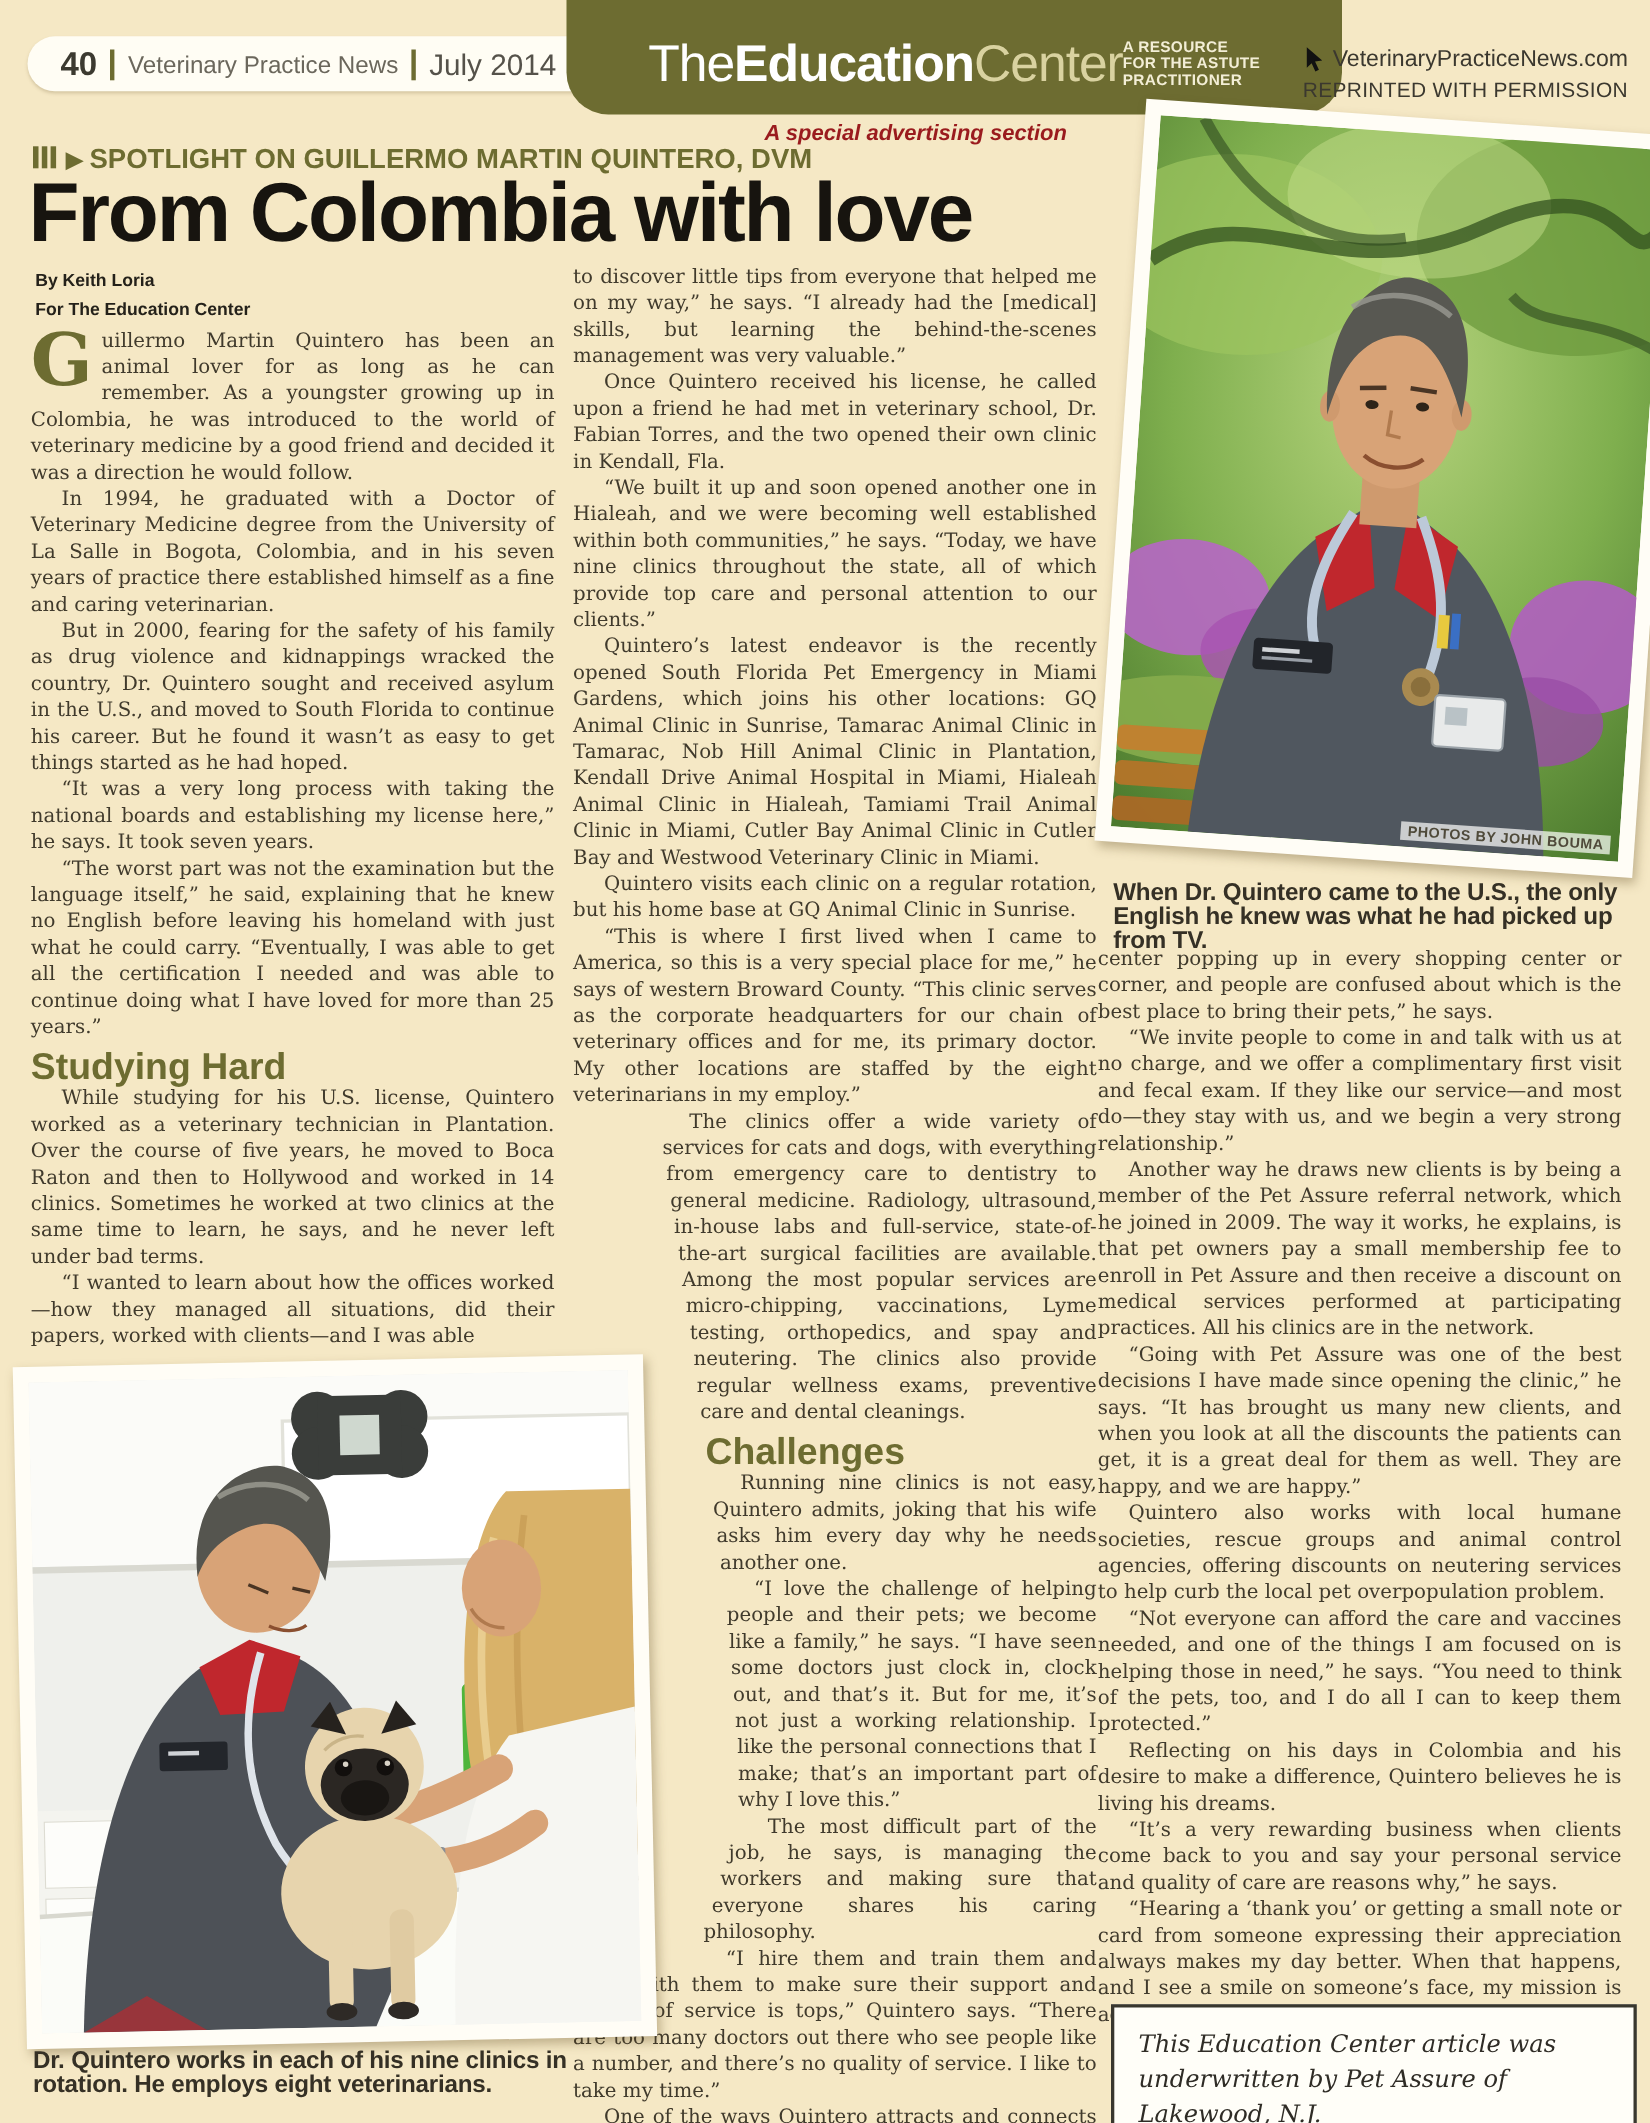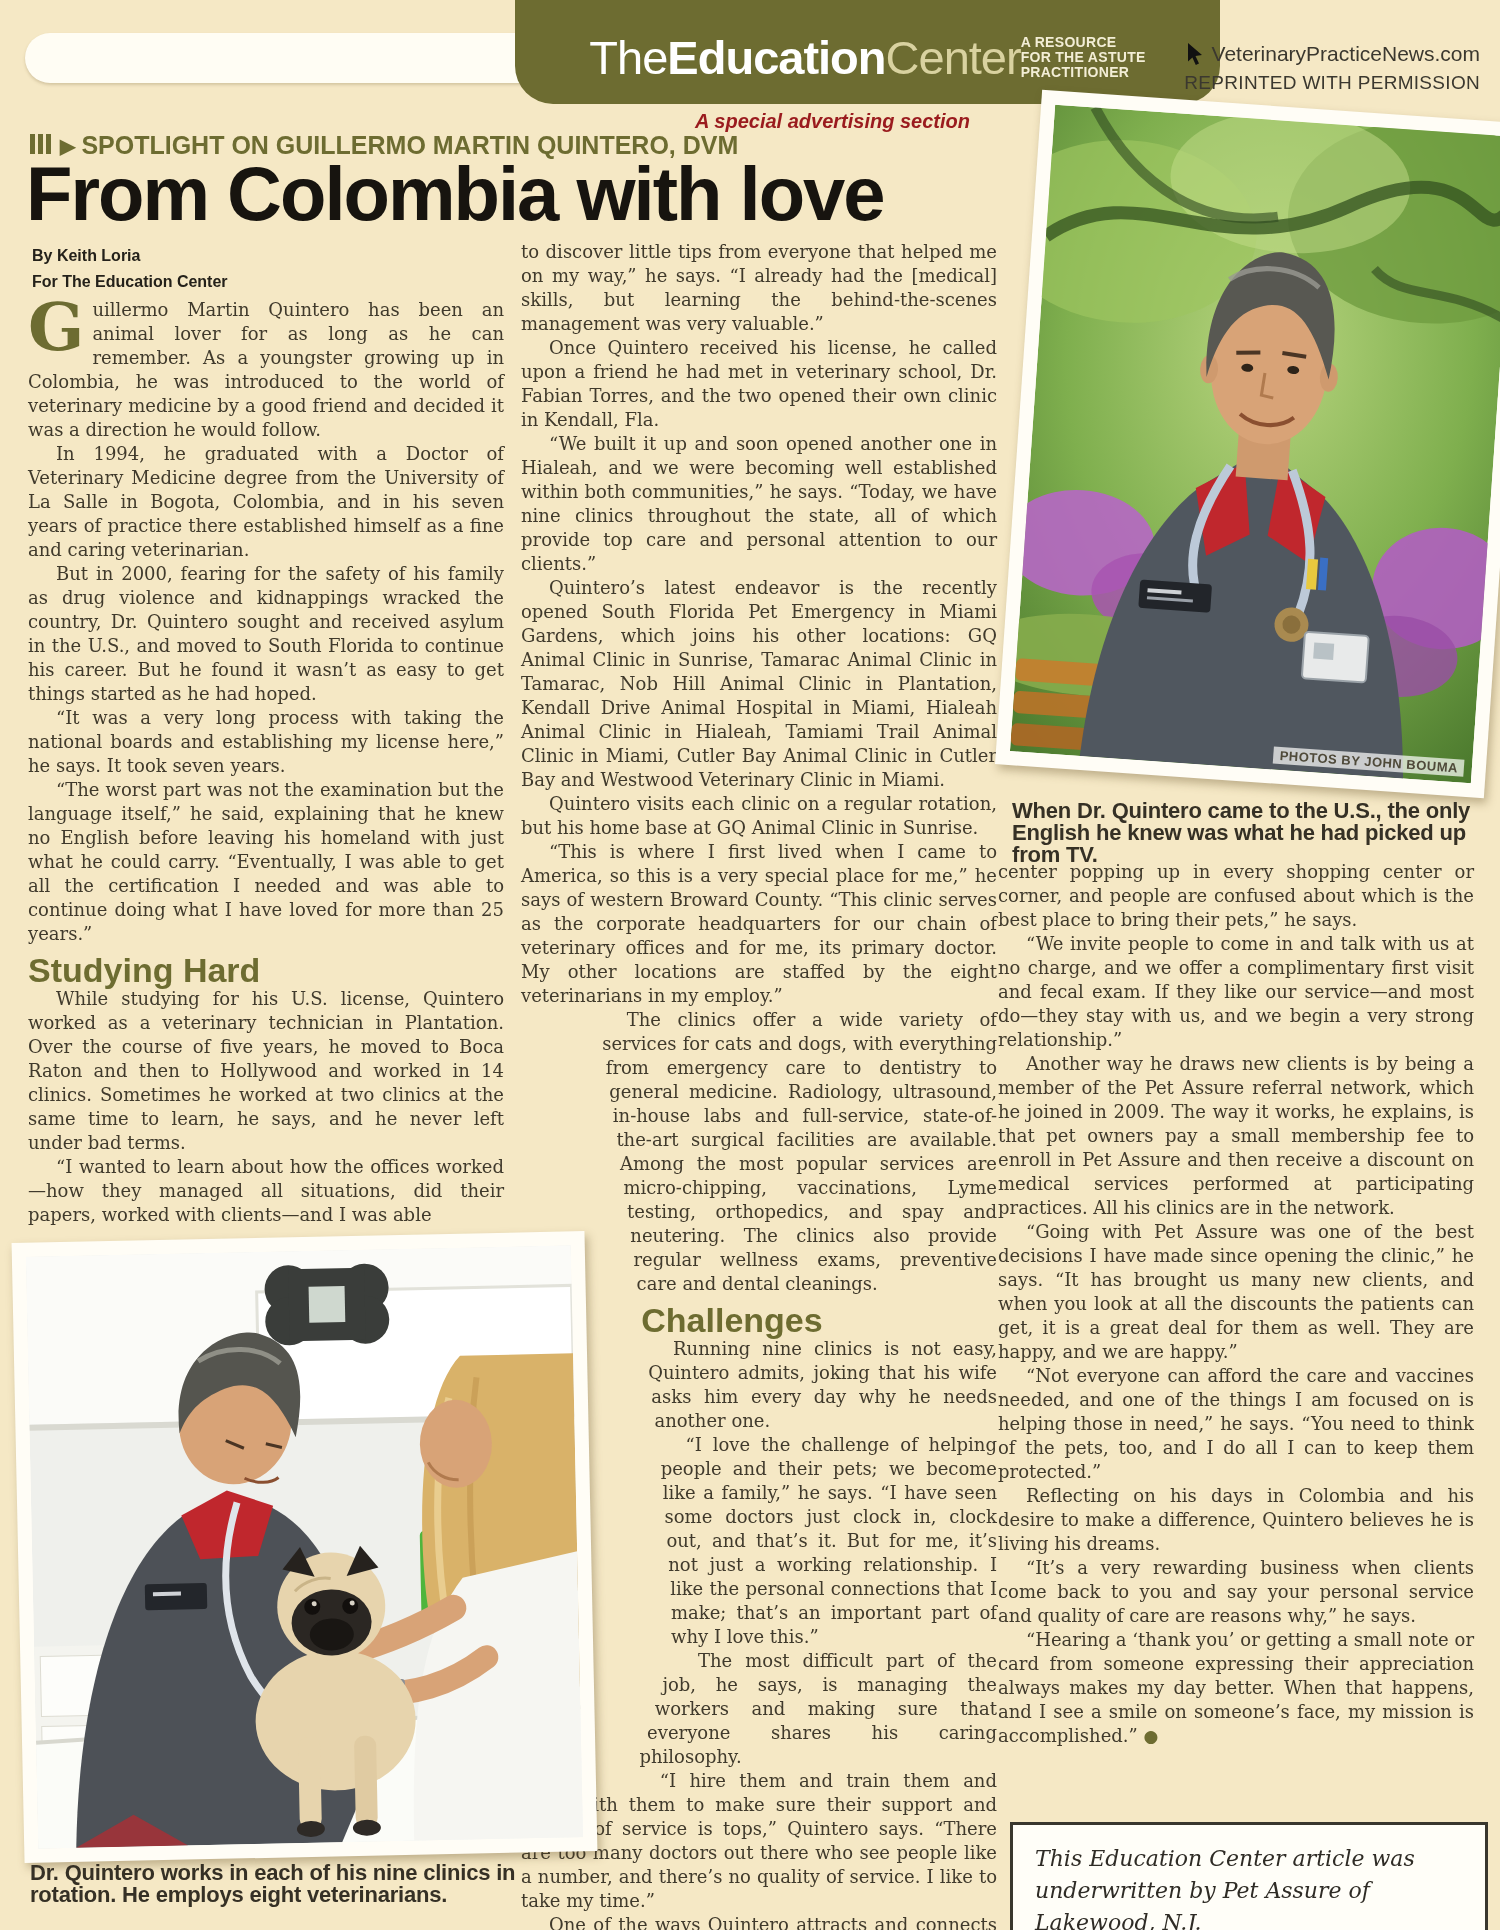--- a/index.html
+++ b/index.html
@@ -74,20 +74,27 @@
   .underwriter{position:absolute;left:1010px;top:1822px;width:478px;box-sizing:border-box;
                background:#fffef8;border:3px solid#39372e;padding:18px 22px;
                font-style:italic;font-size:22px;line-height:32px;color:#2f2c26;}
 </style>
 </head>
 <body>
 
 <div class="page">
 
   <div class="white-pill"></div>
+  <div class="masthead">
+    <span class="m-num">40</span>
+    <span class="m-sep"></span>
+    <span class="m-pub">Veterinary Practice News</span>
+    <span class="m-sep"></span>
+    <span class="m-issue">July 2014</span>
+  </div>
 
   <div class="banner">
     <div class="logo"><span class="l-the">The</span><span class="l-edu">Education</span><span class="l-cen">Center</span></div>
     <div class="tagline">
       <div>A RESOURCE</div>
       <div>FOR THE ASTUTE</div>
       <div>PRACTITIONER</div>
     </div>
   </div>
   <div class="section-note">A special advertising section</div>
@@ -139,20 +146,21 @@
     <p>“I hire them and train them and work with them to make sure their support and quality of service is tops,” Quintero says. “There are too many doctors out there who see people like a number, and there’s no quality of service. I like to take my time.”</p>
     <p>One of the ways Quintero attracts and connects with new patients is by offering a free exam and fecal test at first-time appointments.</p>
 
   </div>
 
   <div class="col col3">
     <p class="np">center popping up in every shopping center or corner, and people are confused about which is the best place to bring their pets,” he says.</p>
     <p>“We invite people to come in and talk with us at no charge, and we offer a complimentary first visit and fecal exam. If they like our service—and most do—they stay with us, and we begin a very strong relationship.”</p>
     <p>Another way he draws new clients is by being a member of the Pet Assure referral network, which he joined in 2009. The way it works, he explains, is that pet owners pay a small membership fee to enroll in Pet Assure and then receive a discount on medical services performed at participating practices. All his clinics are in the network.</p>
     <p>“Going with Pet Assure was one of the best decisions I have made since opening the clinic,” he says. “It has brought us many new clients, and when you look at all the discounts the patients can get, it is a great deal for them as well. They are happy, and we are happy.”</p>
+    <p>Quintero also works with local humane societies, rescue groups and animal control agencies, offering discounts on neutering services to help curb the local pet overpopulation problem.</p>
     <p>“Not everyone can afford the care and vaccines needed, and one of the things I am focused on is helping those in need,” he says. “You need to think of the pets, too, and I do all I can to keep them protected.”</p>
     <p>Reflecting on his days in Colombia and his desire to make a difference, Quintero believes he is living his dreams.</p>
     <p>“It’s a very rewarding business when clients come back to you and say your personal service and quality of care are reasons why,” he says.</p>
     <p><span>“Hearing a ‘thank you’ or getting a small note or card from someone expressing their appreciation always makes my day better. When that happens, and I see a smile on someone’s face, my mission is accomplished.”</span> <span class="endmark">●</span></p>
   </div>
 
   <div class="photo photo-top">
     <svg viewBox="0 0 462 640" width="100%" height="100%" preserveAspectRatio="none">
       <defs>
         <radialGradient id="pg" cx="50%" cy="35%" r="80%">

